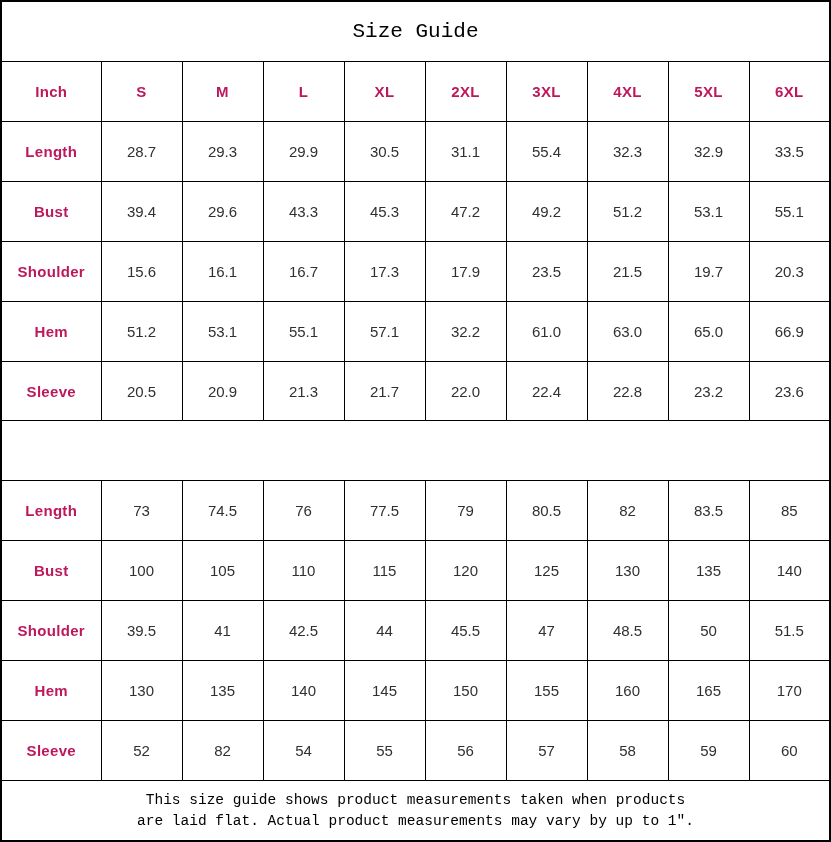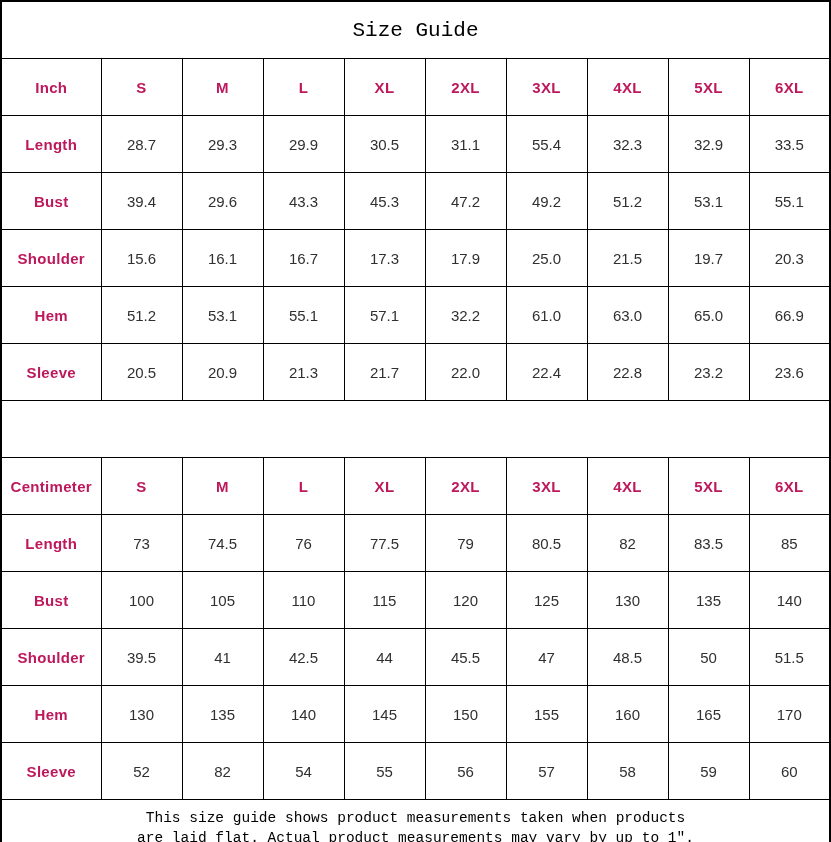--- a/index.html
+++ b/index.html
@@ -107,21 +107,21 @@
         <td>53.1</td>
         <td>55.1</td>
       </tr>
       <tr>
         <td class="lbl">Shoulder</td>
         <td>15.6</td>
         <td>16.1</td>
         <td>16.7</td>
         <td>17.3</td>
         <td>17.9</td>
-        <td>25.0</td>
+        <td>23.5</td>
         <td>21.5</td>
         <td>19.7</td>
         <td>20.3</td>
       </tr>
       <tr>
         <td class="lbl">Hem</td>
         <td>51.2</td>
         <td>53.1</td>
         <td>55.1</td>
         <td>57.1</td>
@@ -141,32 +141,20 @@
         <td>22.4</td>
         <td>22.8</td>
         <td>23.2</td>
         <td>23.6</td>
       </tr>
 
       <tr class="spacer-row">
         <td colspan="10"></td>
       </tr>
 
-      <tr>
-        <td class="lbl">Centimeter</td>
-        <td class="lbl">S</td>
-        <td class="lbl">M</td>
-        <td class="lbl">L</td>
-        <td class="lbl">XL</td>
-        <td class="lbl">2XL</td>
-        <td class="lbl">3XL</td>
-        <td class="lbl">4XL</td>
-        <td class="lbl">5XL</td>
-        <td class="lbl">6XL</td>
-      </tr>
 
       <tr>
         <td class="lbl">Length</td>
         <td>73</td>
         <td>74.5</td>
         <td>76</td>
         <td>77.5</td>
         <td>79</td>
         <td>80.5</td>
         <td>82</td>

